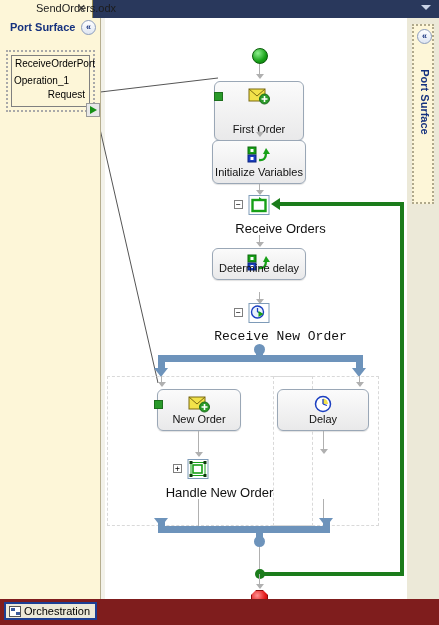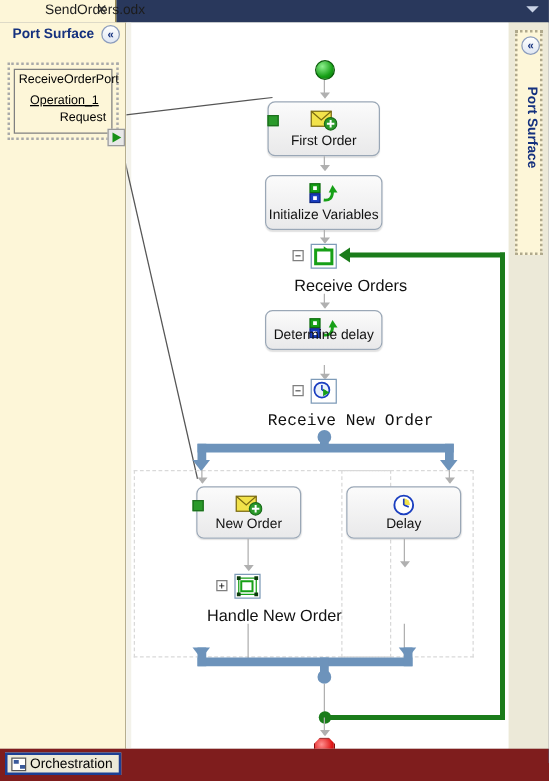--- a/index.html
+++ b/index.html
@@ -55,21 +55,21 @@
   }
   .port-shape{
     position:absolute;left:6px;top:32px;width:89px;height:62px;
     border:2px dotted #a9a9a9;background:#fdf6d8;box-sizing:border-box;
   }
   .port-inner{
     position:absolute;left:3px;top:3px;right:3px;bottom:3px;
     border:1px solid #808080;background:#fdf6d8;box-sizing:border-box;
   }
   .port-name{position:absolute;left:3px;top:2px;font-size:10px;white-space:nowrap;}
-  .port-op{position:absolute;left:12px;top:19px;font-size:10px;white-space:nowrap;text-decoration:underline;}
+  .port-op{position:absolute;left:2px;top:19px;font-size:10px;white-space:nowrap;}
   .port-req{position:absolute;right:4px;top:33px;font-size:10px;white-space:nowrap;}
   .port-connector{
     position:absolute;left:86px;top:85px;width:14px;height:14px;
     background:#e8e8e8;border:1px solid #9a9a9a;box-sizing:border-box;
   }
   .port-connector::after{
     content:"";position:absolute;left:3px;top:2px;
     border-top:4px solid transparent;border-bottom:4px solid transparent;
     border-left:7px solid #169016;
   }
@@ -224,21 +224,21 @@
         <line x1="-9" y1="75" x2="117" y2="60" stroke="#555" stroke-width="1"></line>
 
         <line x1="-9" y1="76" x2="57" y2="365" stroke="#555" stroke-width="1"></line>
       </svg>
 
       <div class="begin-node" style="left:151px;top:30px;"></div>
 
       <div class="vline" style="left:158px;top:46px;height:12px;"></div>
       <div class="varrow" style="left:155px;top:56px;"></div>
 
-      <div class="node" style="left:113px;top:63px;width:90px;height:44px;">
+      <div class="node" style="left:113px;top:63px;width:90px;height:60px;">
         <span class="node-icon">
           <svg width="22" height="18" viewBox="0 0 22 18">
             <rect x="1" y="2" width="16" height="12" fill="#f2e24a" stroke="#7a6a12" stroke-width="1"></rect>
             <path d="M1 2 L9 9 L17 2" fill="none" stroke="#7a6a12" stroke-width="1"></path>
             <circle cx="16.5" cy="12" r="5" fill="#2a9a2a" stroke="#1a6b1a" stroke-width="1"></circle>
             <path d="M16.5 9 v6 M13.5 12 h6" stroke="#fff" stroke-width="1.6"></path>
           </svg>
         </span>
         <span class="node-label">First Order</span>
       </div>

